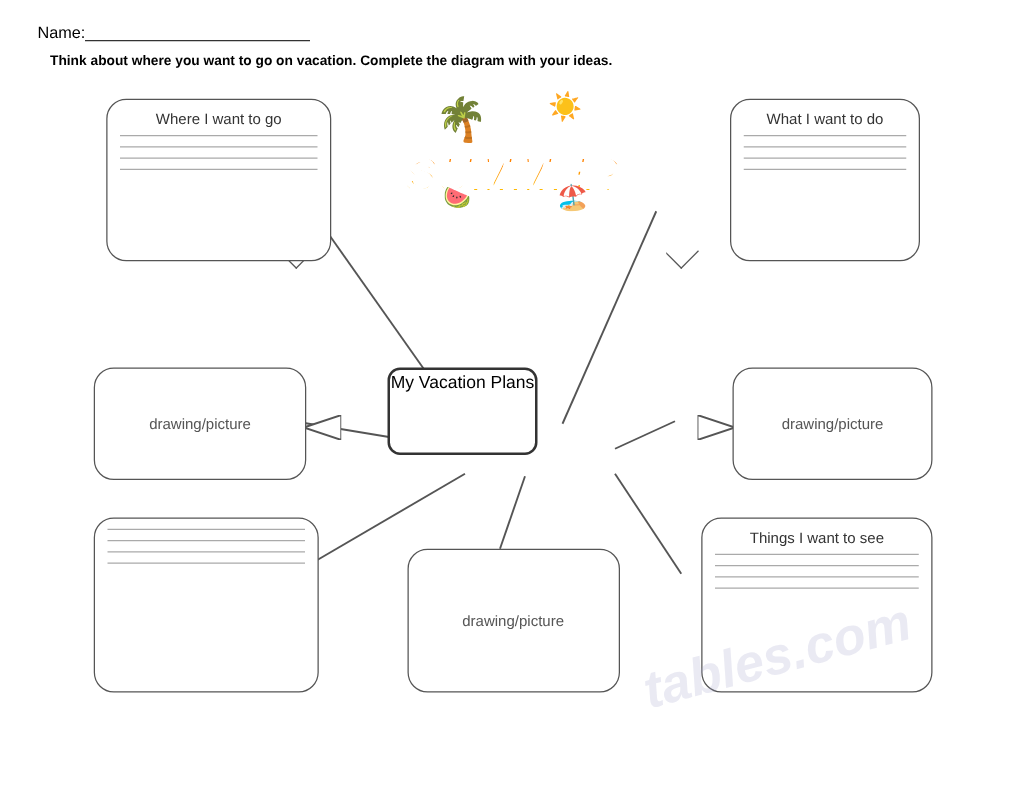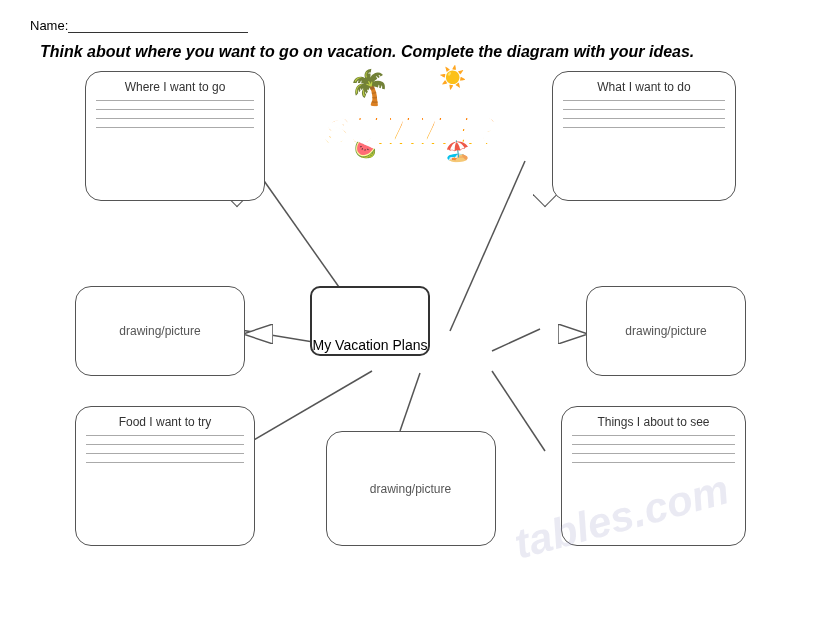--- a/index.html
+++ b/index.html
@@ -30,42 +30,42 @@
       align-items: center;
       gap: 0;
     }
     .header-line {
       width: 180px;
       border-bottom: 1px solid #333;
       display: inline-block;
       height: 14px;
     }
     .instruction {
-      font-size: 16px;
-      font-style: italic;
+      font-size: 11px;
       font-weight: bold;
+      margin-bottom: 14px;
       padding-left: 10px;
     }
     .diagram-area {
       position: relative;
       width: 100%;
       height: 520px;
     }
     
     .center-box {
       position: absolute;
       left: 50%;
       top: 50%;
       transform: translate(-50%, -50%);
       width: 120px;
       height: 70px;
       border: 2px solid #333;
       border-radius: 10px;
       display: flex;
-      align-items: flex-end;
+      align-items: flex-start;
       justify-content: center;
       text-align: center;
       font-size: 14px;
       font-weight: normal;
       background: #fff;
       z-index: 10;
       line-height: 1.3;
     }
     
     .bubble {
@@ -223,21 +223,21 @@
         <div class="bubble-line"></div>
         <div class="bubble-line"></div>
         <div class="bubble-line"></div>
       </div>
     </div>
 
     <div style="position:absolute;left:195px;top:120px;width:30px;height:30px;overflow:hidden;z-index:4;">
       <div style="width:20px;height:20px;border-right:1.5px solid #555;border-bottom:1.5px solid #555;transform:rotate(45deg);margin:2px;background:#fff;"></div>
     </div>
 
-    <div class="bubble" style="right:55px; top:10px; width:184px; height:130px;">
+    <div class="bubble" style="right:55px; top:10px; width:152px; height:130px;">
       <div class="bubble-label">What I want to do</div>
       <div class="bubble-lines">
         <div class="bubble-line"></div>
         <div class="bubble-line"></div>
         <div class="bubble-line"></div>
         <div class="bubble-line"></div>
       </div>
     </div>
 
     <div style="position:absolute;right:228px;top:120px;width:30px;height:30px;overflow:hidden;z-index:4;">
@@ -258,35 +258,34 @@
       <div class="bubble-label" style="margin-bottom:0;font-size:12px;color:#555;">drawing/picture</div>
     </div>
 
     <div style="position:absolute;right:203px;top:263px;z-index:4;">
       <svg width="30" height="20">
           <polygon points="30,10 0,0 0,20" fill="#fff" stroke="#555" stroke-width="1.5"></polygon>
         </svg>
     </div>
 
     <div class="bubble" style="left:45px; top:345px; width:180px; height:140px;">
-      <div class="bubble-label">Food I want to try</div>
       <div class="bubble-lines">
         <div class="bubble-line"></div>
         <div class="bubble-line"></div>
         <div class="bubble-line"></div>
         <div class="bubble-line"></div>
       </div>
     </div>
 
     <div class="bubble" style="left:50%; top:370px; transform:translateX(-50%); width:170px; height:115px; display:flex; align-items:center; justify-content:center; position:absolute;">
       <div class="bubble-label" style="margin-bottom:0;font-size:12px;color:#555;">drawing/picture</div>
     </div>
 
     <div class="bubble" style="right:45px; top:345px; width:185px; height:140px;">
-      <div class="bubble-label">Things I about to see</div>
+      <div class="bubble-label">Things I want to see</div>
       <div class="bubble-lines">
         <div class="bubble-line"></div>
         <div class="bubble-line"></div>
         <div class="bubble-line"></div>
         <div class="bubble-line"></div>
       </div>
     </div>
 
     <div class="tables-watermark">tables.com</div>
   </div>

